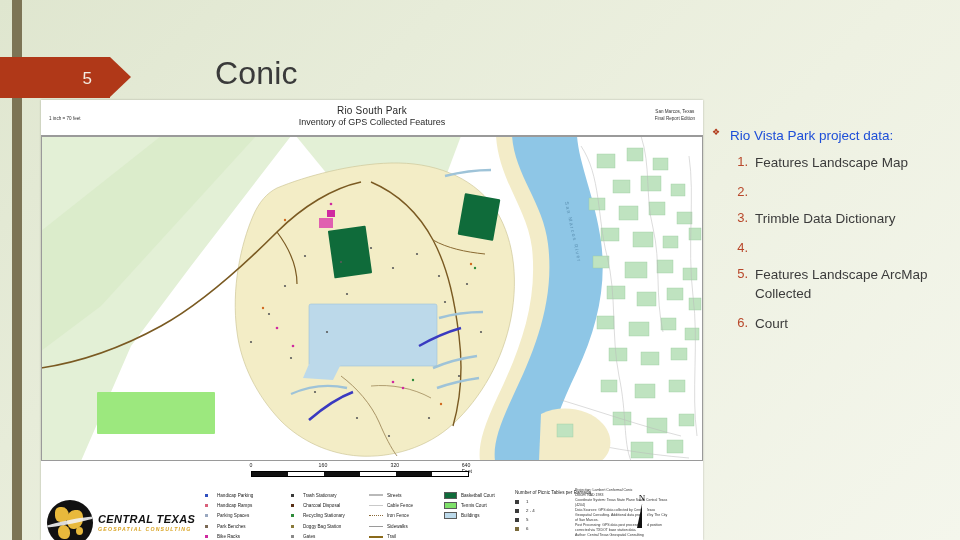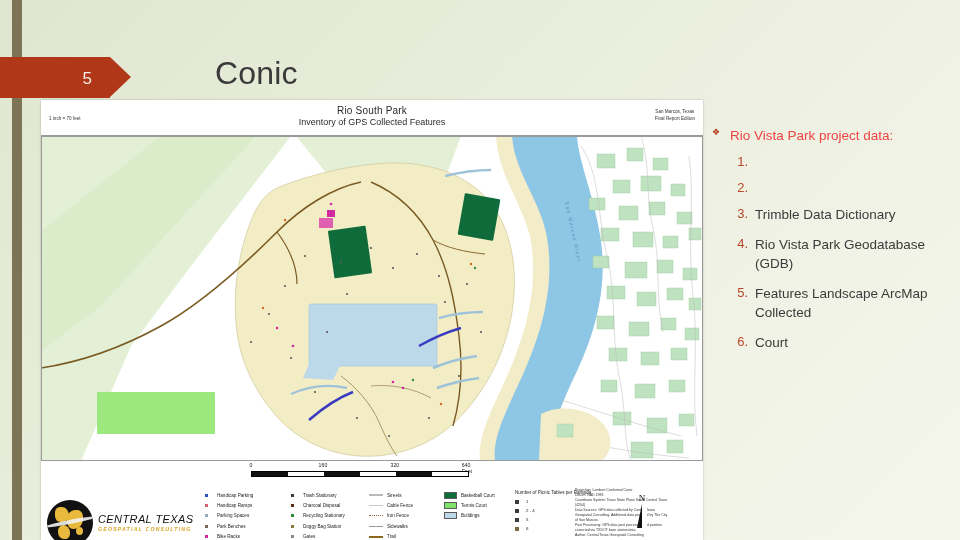--- a/index.html
+++ b/index.html
@@ -63,21 +63,21 @@
   .sb-bar div{ flex:1; }
   .sb-bar div:nth-child(odd){ background:#111; }
   .sb-bar div:nth-child(even){ background:#fff; }
   
   .legend-panel{ position:relative; height:78px; background:#fff; }
   .legend-inner{ position:absolute; left:6px; top:3px; right:4px; bottom:2px; display:flex; }
   .logo-col{ width:152px; position:relative; display:flex; align-items:center; gap:5px; }
   .globe{ width:46px; height:46px; border-radius:50%; background:#111; position:relative; overflow:hidden; flex:none; }
   .globe .land{ position:absolute; background:#e8b93c; }
   .globe .ring{ position:absolute; left:-6%; top:44%; width:112%; height:9%; background:#f2f2f2; transform:rotate(-11deg); border-radius:50%; opacity:.9;}
-  .logo-text .l1{ font-size:11px; font-weight:normal; font-style:italic; color:#111; letter-spacing:.4px; }
+  .logo-text .l1{ font-size:11px; font-weight:bold; font-style:italic; color:#111; letter-spacing:.4px; }
   .logo-text .l2{ font-size:5.2px; font-weight:bold; font-style:italic; color:#d9a321; letter-spacing:1.2px; margin-top:1px;}
   .lg-col{ padding-top:4px; }
   .lg-col.c1{ width:86px; }
   .lg-col.c2{ width:84px; }
   .lg-col.c3{ width:74px; }
   .lg-col.c4{ width:72px; }
   .lg-col.c5{ width:56px; }
   .lg-row{ display:flex; align-items:center; height:10.4px; gap:4px; }
   .lg-label{ font-size:4.6px; color:#222; white-space:nowrap; }
   .lg-sym{ width:14px; flex:none; display:flex; align-items:center; justify-content:center; height:8px;}
@@ -96,21 +96,21 @@
   .compass .needle{ margin:1px auto 0; width:0;height:0;
     border-left:5px solid transparent; border-right:5px solid transparent; border-bottom:24px solid #111;}
   .compass .needle-w{ position:relative; }
   .compass .needle-w:after{
     content:""; position:absolute; left:50%; top:1px; width:5px; height:23px;
     background:#fff; }
   
   .list-pane{ position:absolute; left:712px; top:126px; width:240px; }
   .lead{ display:flex; gap:8px; align-items:flex-start; }
   .diamond-icon{ width:10px; flex:none; margin-top:2px; color:#b03818; font-size:9px; line-height:1;}
-  .lead-text{ font-size:13.5px; color:#ef4444; line-height:1.42; }
+  .lead-text{ font-size:13.5px; color:#1d4ed8; line-height:1.42; }
   ol.num-list{ list-style:none; margin-top:9px; }
   ol.num-list li{ display:flex; gap:7px; margin-bottom:11px; padding-left:22px; }
   .num{ color:#b8472a; font-size:13px; flex:none; width:14px; text-align:right; }
   .li-text{ font-size:13.5px; color:#3b3b3b; line-height:1.4; }
 </style>
 </head>
 <body>
 
 <div class="edge-stripe"></div>
 
@@ -477,31 +477,31 @@
 </div>
 
 <div class="list-pane">
   <div class="lead">
     <span class="diamond-icon">❖</span>
     <span class="lead-text">Rio Vista Park project data:</span>
   </div>
   <ol class="num-list">
     <li>
       <span class="num">1.</span>
+      <span class="li-text">Features Landscape Map</span>
     </li>
     <li>
       <span class="num">2.</span>
     </li>
     <li>
       <span class="num">3.</span>
       <span class="li-text">Trimble Data Dictionary</span>
     </li>
     <li>
       <span class="num">4.</span>
-      <span class="li-text">Rio Vista Park Geodatabase (GDB)</span>
     </li>
     <li>
       <span class="num">5.</span>
       <span class="li-text">Features Landscape ArcMap Collected</span>
     </li>
     <li>
       <span class="num">6.</span>
       <span class="li-text">Court</span>
     </li>
   </ol>

